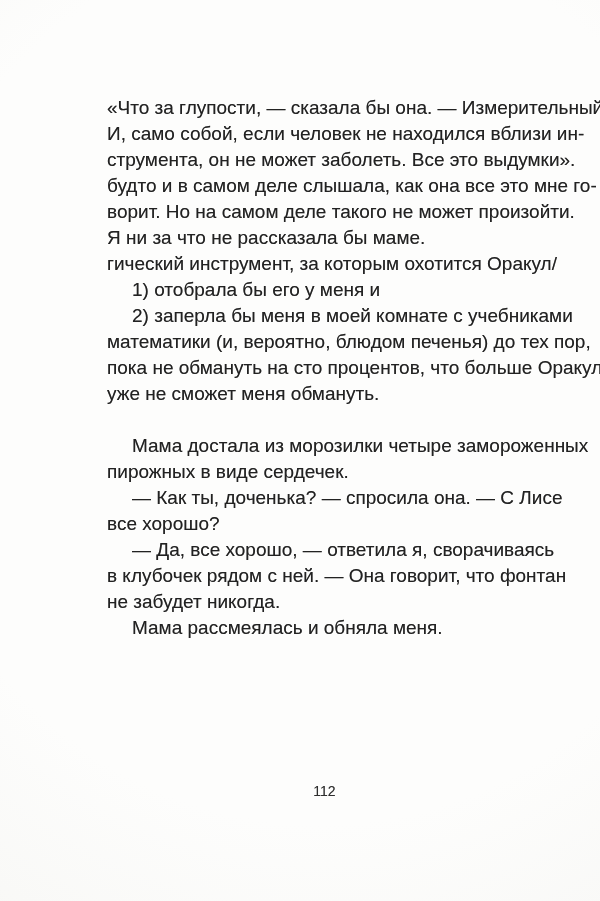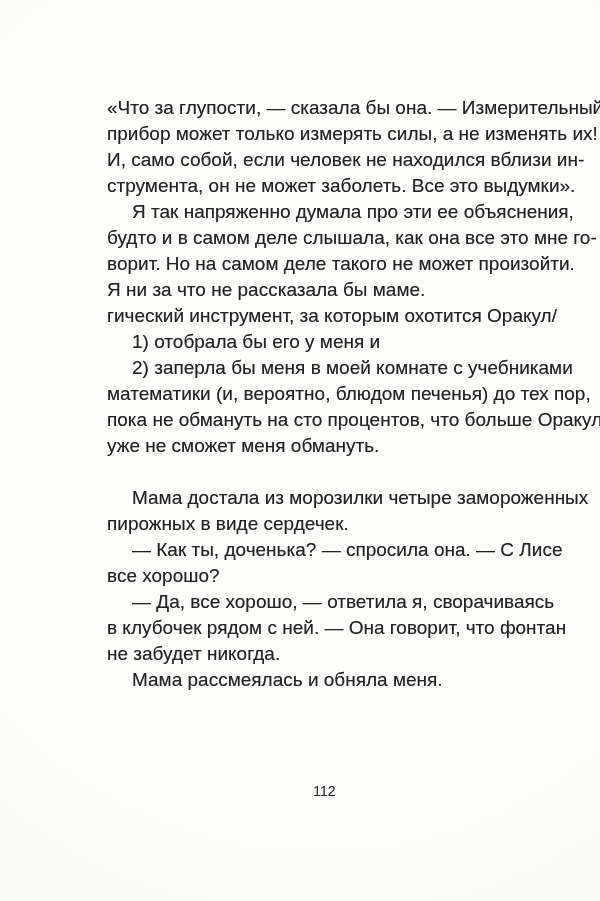--- a/index.html
+++ b/index.html
@@ -55,24 +55,22 @@
     color: #2e2e2e;
     text-shadow: 0 0 0.6px rgba(46, 46, 46, 0.4);
   }
 </style>
 </head>
 <body>
 
 <div class="book-page">
   <div class="text-block">
       <div class="line">«Что за глупости, — сказала бы она. — Измерительный</div>
-      <div class="line">прибор может только измерять силы, а не изменять их!</div>
       <div class="line">И, само собой, если человек не находился вблизи ин-</div>
       <div class="line last">струмента, он не может заболеть. Все это выдумки».</div>
-      <div class="line indent">Я так напряженно думала про эти ее объяснения,</div>
       <div class="line">будто и в самом деле слышала, как она все это мне го-</div>
       <div class="line">ворит. Но на самом деле такого не может произойти.</div>
       <div class="line last">Я ни за что не рассказала бы маме.</div>
       <div class="line">гический инструмент, за которым охотится Оракул/</div>
       <div class="line last indent">1) отобрала бы его у меня и</div>
       <div class="line indent">2) заперла бы меня в моей комнате с учебниками</div>
       <div class="line">математики (и, вероятно, блюдом печенья) до тех пор,</div>
       <div class="line">пока не обмануть на сто процентов, что больше Оракул</div>
       <div class="line last">уже не сможет меня обмануть.</div>
       <div class="spacer"></div>

